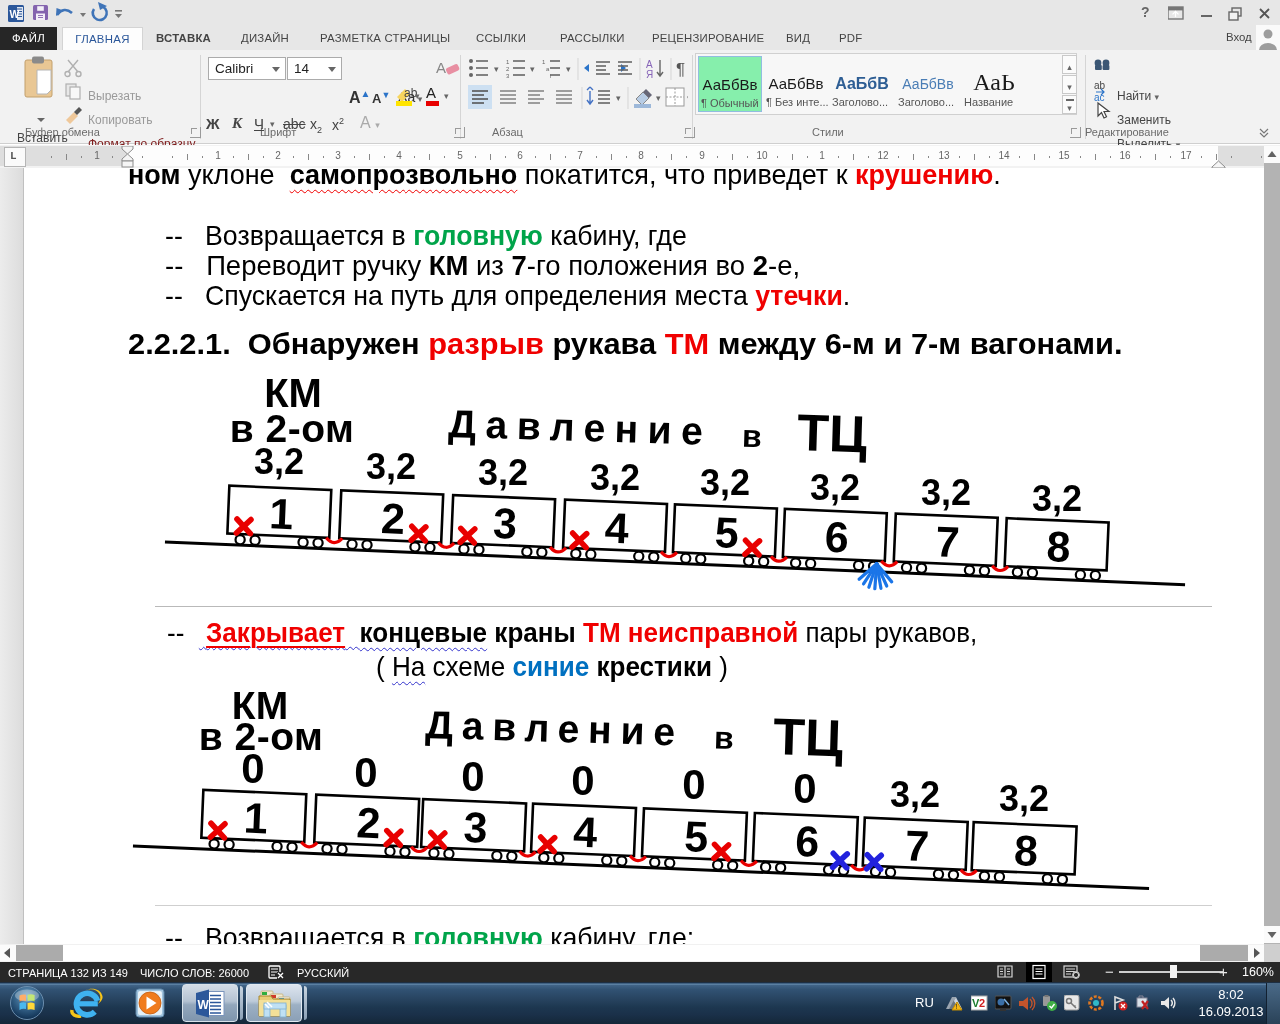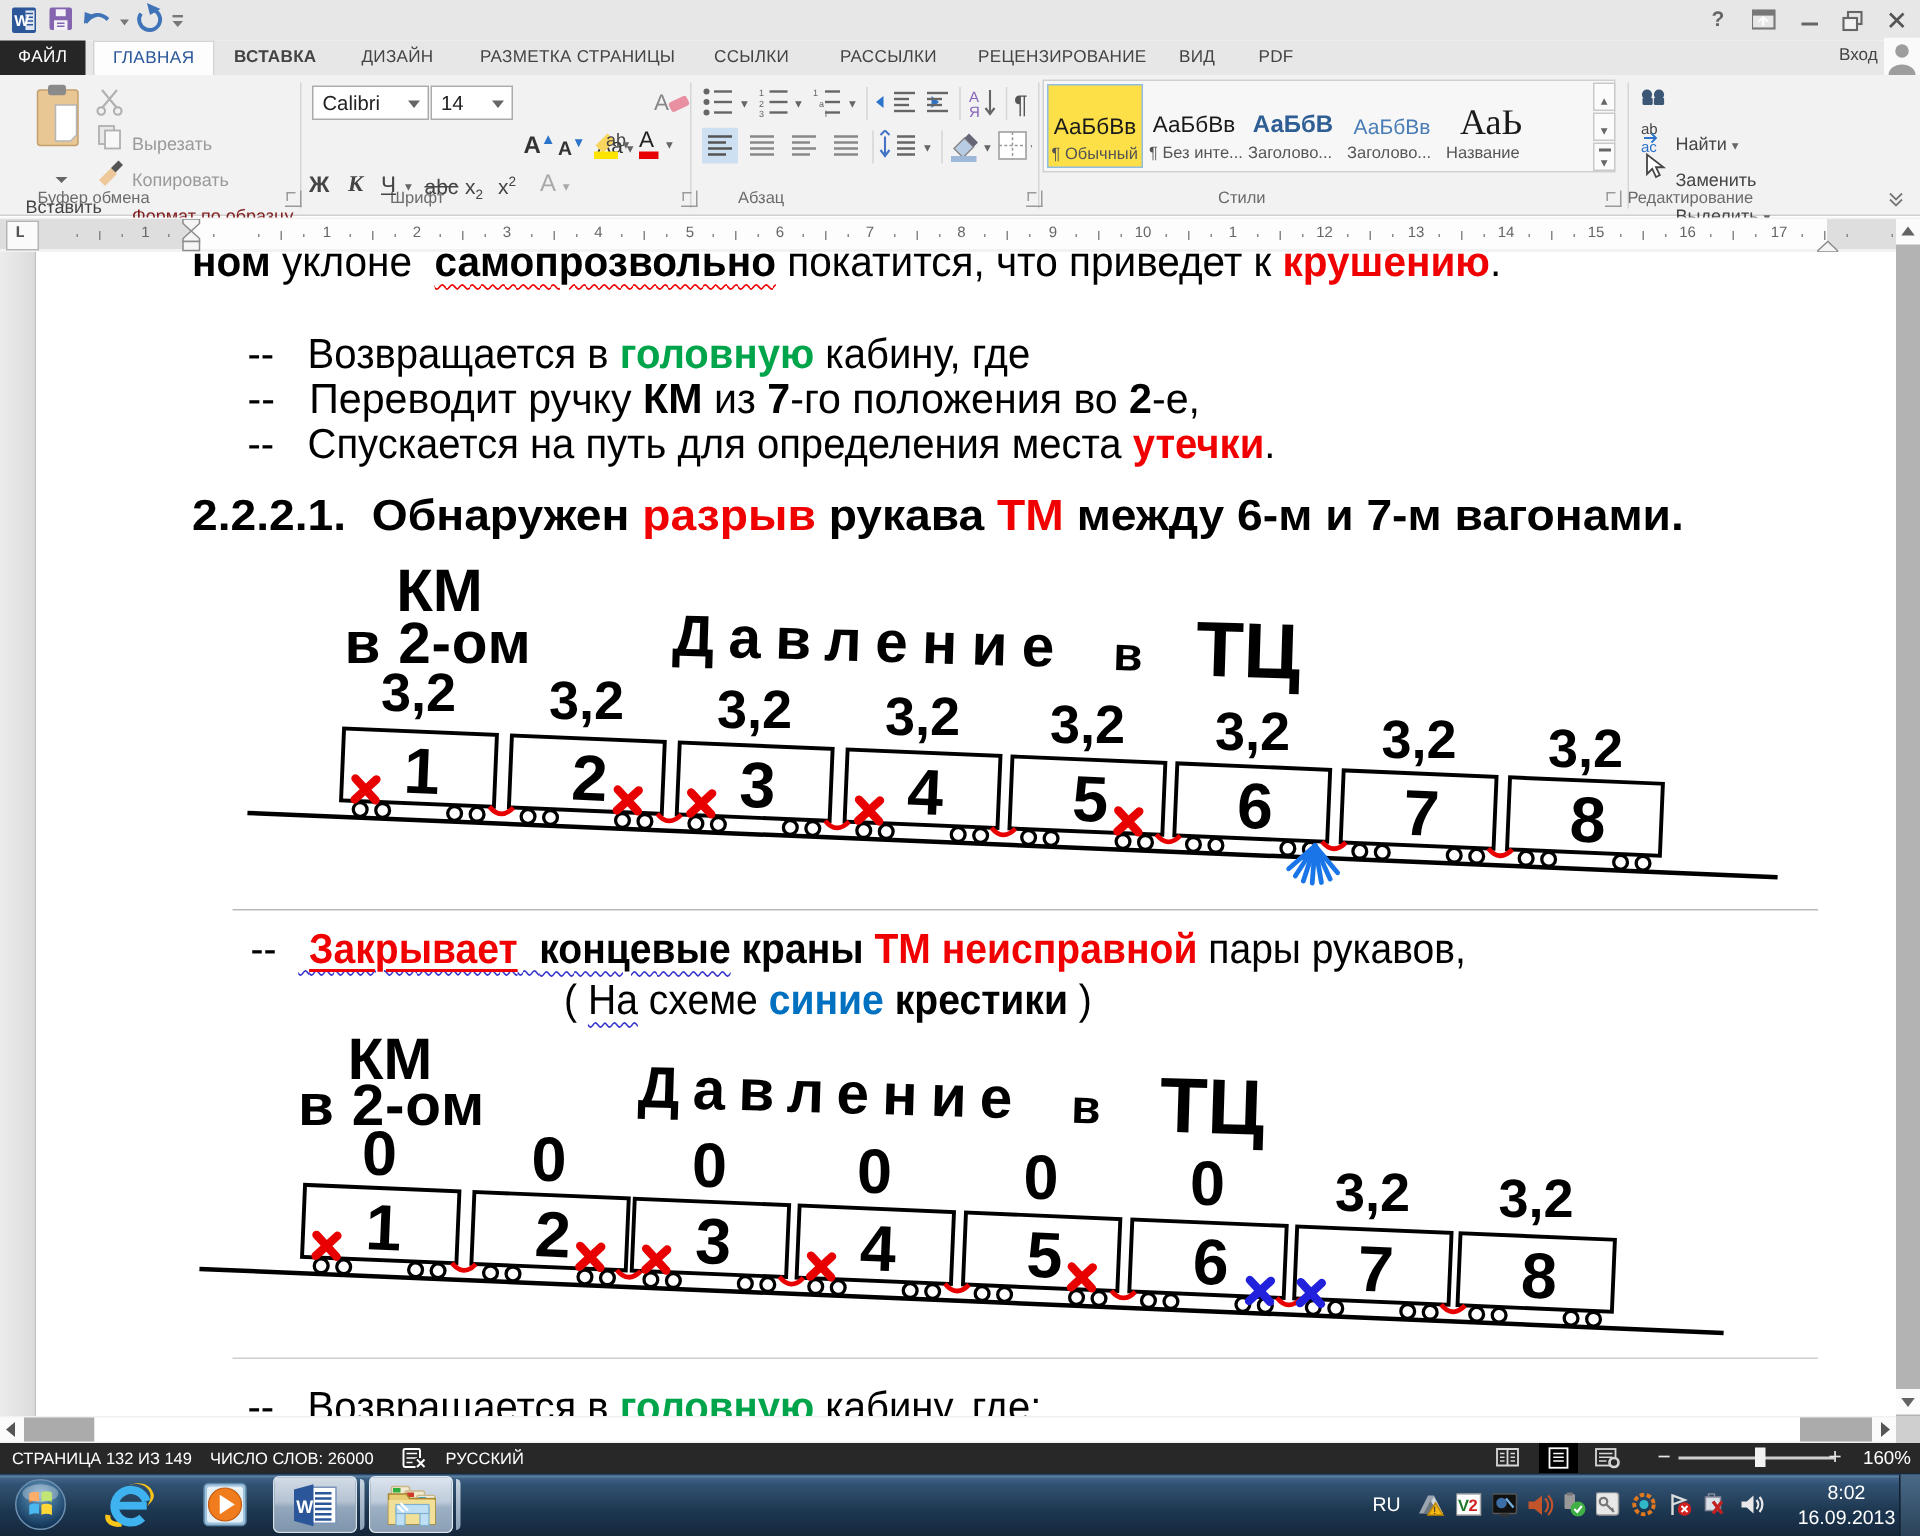--- a/index.html
+++ b/index.html
@@ -237,21 +237,21 @@
         <rect x="0" y="17" width="17" height="4" fill="#9db8d9"></rect>
       </g>
       <text x="188" y="16" font-size="9" fill="#666">▾</text>
       <g transform="translate(198,3)" stroke="#999" fill="none">
         <rect x="0" y="0" width="18" height="18" fill="#fff"></rect>
         <path d="M 0 9 h 18 M 9 0 v 18" stroke-dasharray="2 1.5"></path>
       </g>
       <text x="219" y="16" font-size="9" fill="#666">▾</text>
     </svg>
     <div class="abs" style="left:695px;top:53px;width:382px;height:62px;border:1px solid #d0d0d0;background:#f7f7f7;"></div>
-    <div class="abs" style="left:698px;top:56px;width:64px;height:56px;border:1px solid #92bce0;background:#fde047;text-align:center;">
+    <div class="abs" style="left:698px;top:56px;width:64px;height:56px;border:1px solid #92bce0;background:#86efac;text-align:center;">
       <div style="position:absolute;left:0;right:0;top:28px;font-size:15px;font-weight:normal;color:#1a1a1a;line-height:0;">АаБбВв</div>
       <div style="position:absolute;left:2px;right:0;top:40px;font-size:11px;color:#555;white-space:nowrap;text-align:left;">¶ Обычный</div>
     </div>
     <div class="abs" style="left:764px;top:56px;width:64px;height:56px;text-align:center;">
       <div style="position:absolute;left:0;right:0;top:28px;font-size:15px;font-weight:normal;color:#1a1a1a;line-height:0;">АаБбВв</div>
       <div style="position:absolute;left:2px;right:0;top:40px;font-size:11px;color:#555;white-space:nowrap;text-align:left;">¶ Без инте...</div>
     </div>
     <div class="abs" style="left:830px;top:56px;width:64px;height:56px;text-align:center;">
       <div style="position:absolute;left:0;right:0;top:28px;font-size:16px;font-weight:bold;color:#2e5e94;line-height:0;">АаБбВ</div>
       <div style="position:absolute;left:2px;right:0;top:40px;font-size:11px;color:#555;white-space:nowrap;text-align:left;">Заголово...</div>

